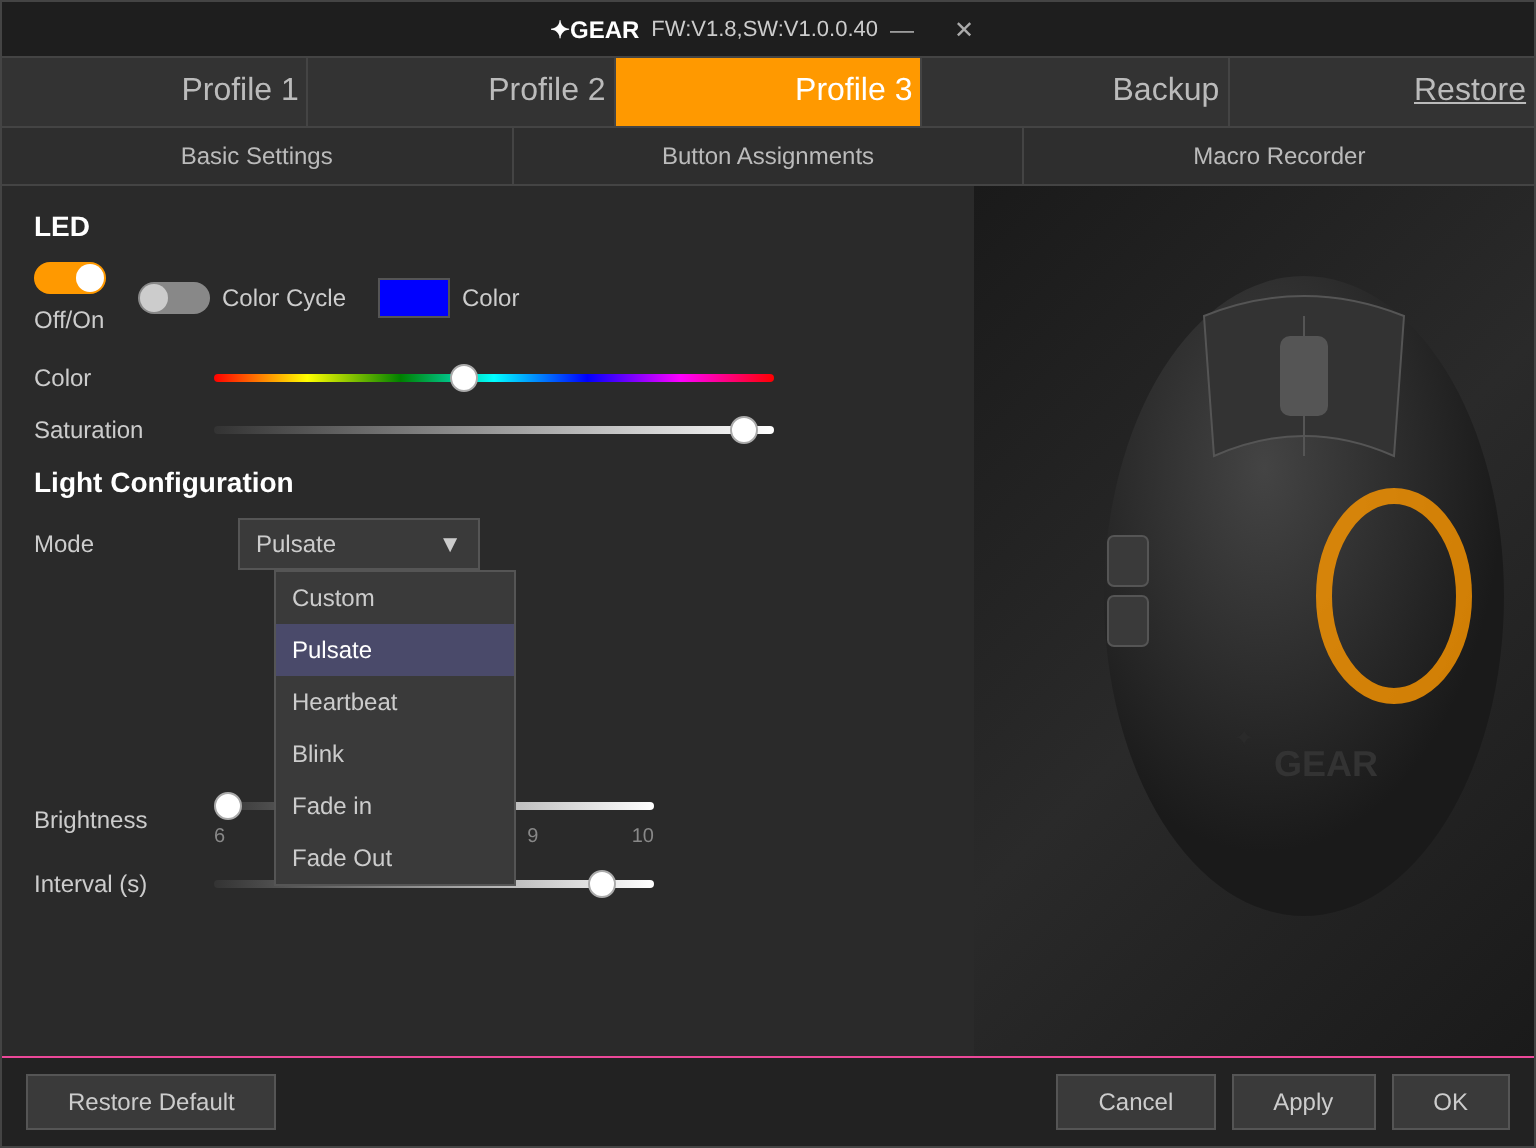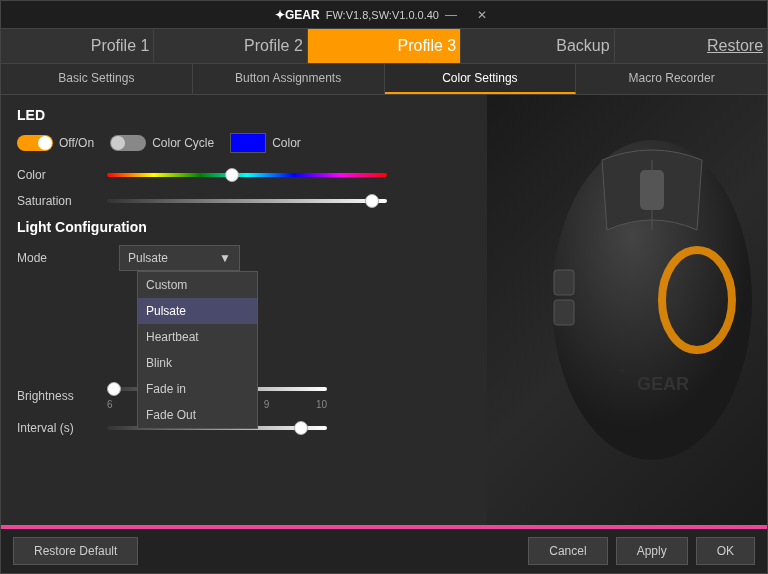--- a/index.html
+++ b/index.html
@@ -125,22 +125,22 @@
       margin-bottom: 10px;
     }
     .led-controls {
       display: flex;
       align-items: center;
       gap: 16px;
       margin-bottom: 14px;
     }
     .toggle-group {
       display: flex;
-      align-items: center;
       gap: 6px;
+      flex-direction: column;
     }
     .toggle-switch {
       width: 36px;
       height: 16px;
       border-radius: 8px;
       background: #f90;
       position: relative;
       cursor: pointer;
       flex-shrink: 0;
     }
@@ -295,21 +295,21 @@
       color: #888;
       margin-top: 2px;
       width: 220px;
     }
     #bottom-bar {
       display: flex;
       justify-content: space-between;
       align-items: center;
       padding: 8px 12px;
       background: #222;
-      border-top: 4px solid #ec4899;
+      border-top: 1px solid #ec4899;
       flex-shrink: 0;
     }
     .bottom-btn {
       padding: 6px 20px;
       background: #3a3a3a;
       border: 1px solid #555;
       color: #ccc;
       cursor: pointer;
       font-size: 12px;
     }
@@ -346,21 +346,20 @@
     <div class="profile-tab">Profile 1</div>
     <div class="profile-tab">Profile 2</div>
     <div class="profile-tab active">Profile 3</div>
     <div class="profile-tab">Backup</div>
     <div class="profile-tab">Restore</div>
   </div>
 
   <div id="section-tabs">
     <div class="section-tab">Basic Settings</div>
     <div class="section-tab">Button Assignments</div>
-    <div class="section-tab active">Color Settings</div>
     <div class="section-tab">Macro Recorder</div>
   </div>
 
   <div id="main-content">
     <div id="left-panel">
 
       <div>
         <div class="section-title">LED</div>
 
         <div class="led-controls">

